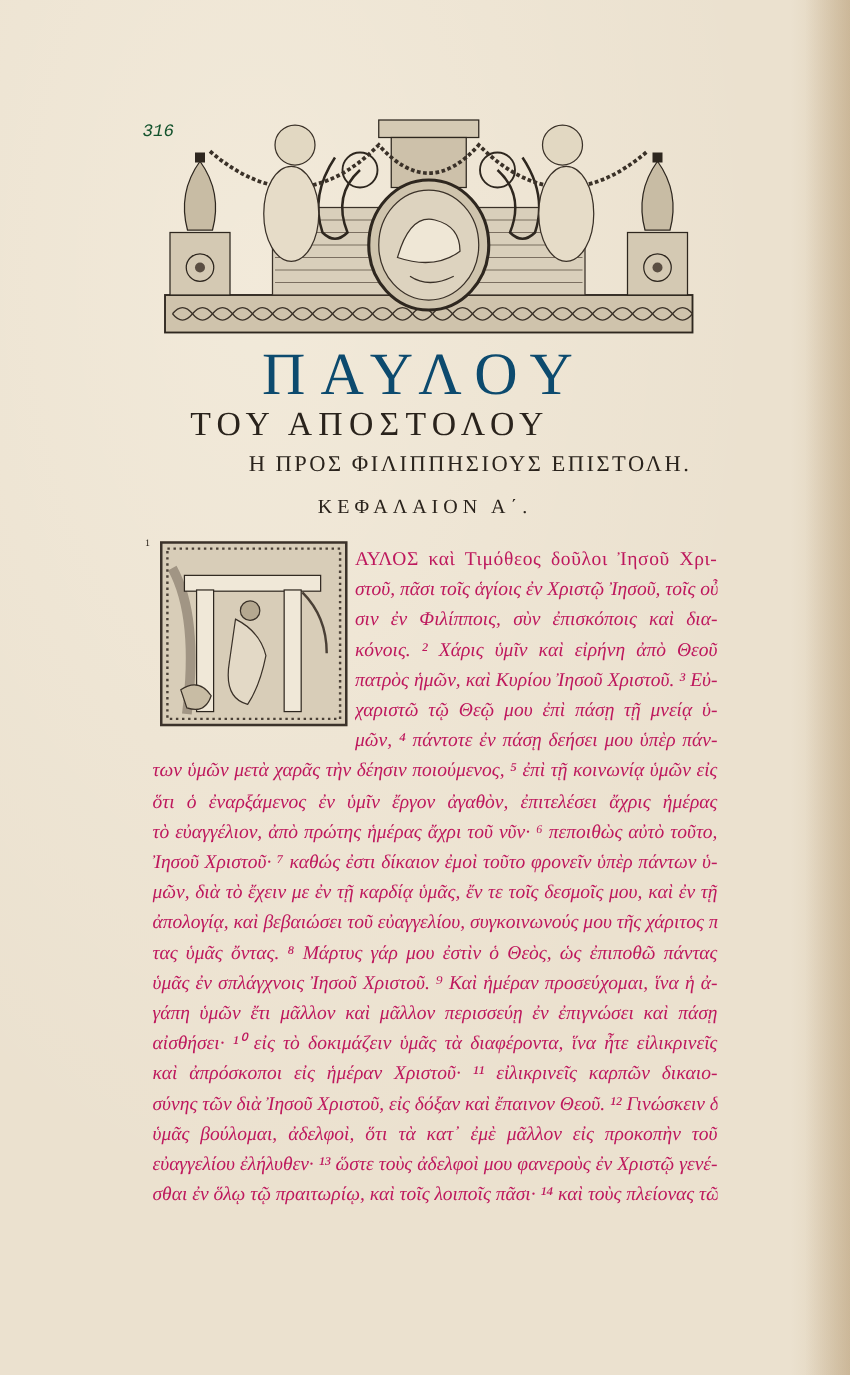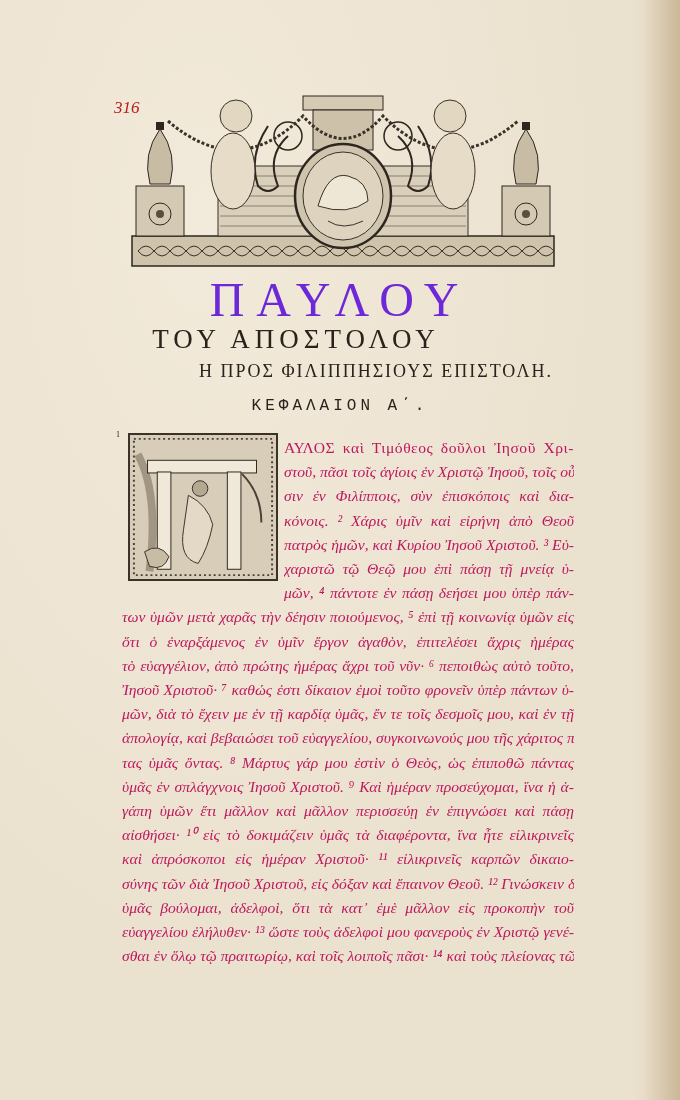--- a/index.html
+++ b/index.html
@@ -8,45 +8,45 @@
     background: #ebe1cf;
     background-image:
       radial-gradient(ellipse at 30% 20%, rgba(255,250,238,0.35), transparent 60%),
       linear-gradient(90deg, rgba(0,0,0,0) 0%, rgba(0,0,0,0) 93%, rgba(180,150,100,0.25) 100%);
     position:relative;
     font-family: "DejaVu Serif", serif;
     color:#2a231c;
   }
   .page-number {
     position:absolute; left:114px; top:98px;
-    font-family:Liberation Serif, serif; font-style:italic;
-    font-size:17px; color:#b91c1c;
+    font-family:Liberation Mono, monospace; font-style:italic;
+    font-size:14px; color:#14532d;
   }
   .headpiece {
     position:absolute; left:128px; top:86px; width:430px; height:184px;
   }
   .headpiece svg { width:100%; height:100%; display:block; }
   .title-main {
     position:absolute; left:0; width:680px; top:276px; text-align:center;
     font-family:"Liberation Serif", serif; font-size:48px; letter-spacing:12px;
-    color:#6d28d9; line-height:1;
+    color:#0c4a6e; line-height:1;
   }
   .title-sub {
     position:absolute; left:0; width:592px; top:326px; text-align:center;
     font-family:"Liberation Serif", serif; font-size:27px; letter-spacing:5px;
     color:#2a231c; line-height:1;
   }
   .title-epistle {
     position:absolute; left:0; width:680px; top:362px; text-align:center;
     font-family:"Liberation Serif", serif; font-size:18px; letter-spacing:2px;
     color:#2a231c; line-height:1;padding-left:36px;
   }
   .chapter {
     position:absolute; left:0; width:680px; top:398px; text-align:center;
-    font-family:Liberation Mono, monospace; font-size:16px; letter-spacing:4px;
+    font-family:Liberation Serif, serif; font-size:16px; letter-spacing:4px;
     color:#2a231c; line-height:1;
   }
   .verse-marker-1 {
     position:absolute; left:116px; top:430px; font-size:8px;
     font-family:"Liberation Serif", serif;
   }
   .dropcap {
     position:absolute; left:128px; top:433px; width:150px; height:148px;
     border:2px solid #3b322a; box-sizing:border-box;
     background:#d8cdb8;

